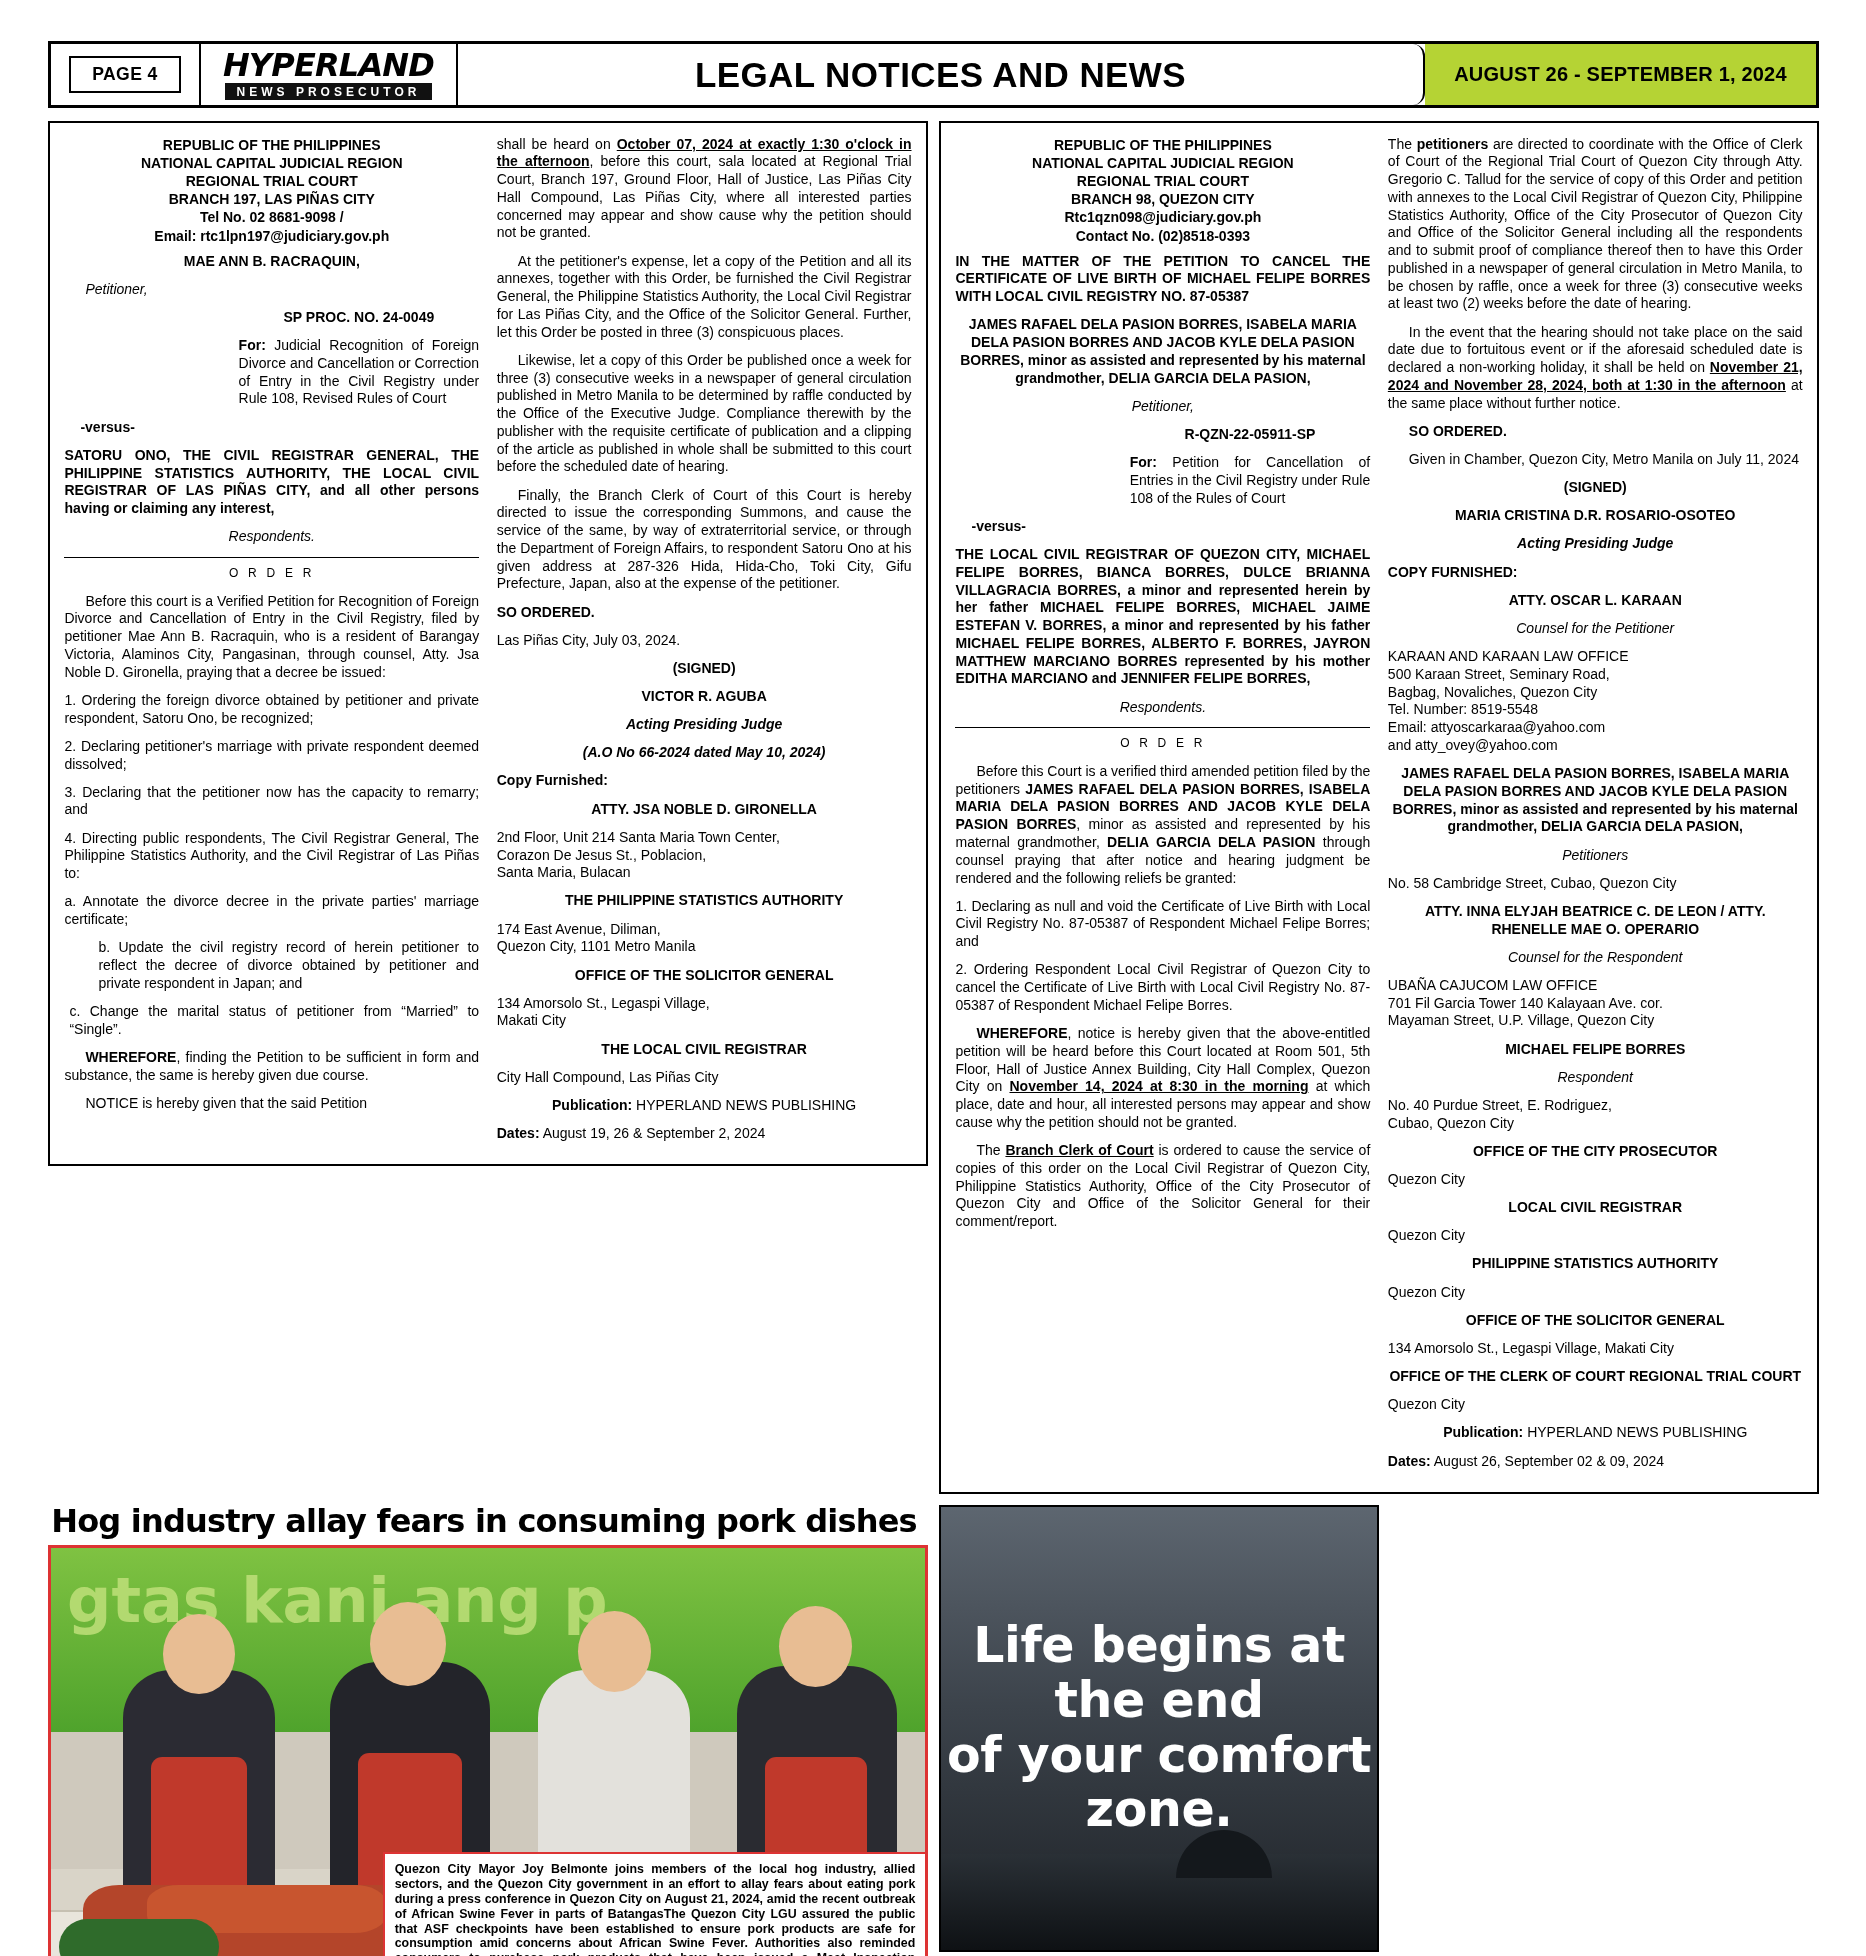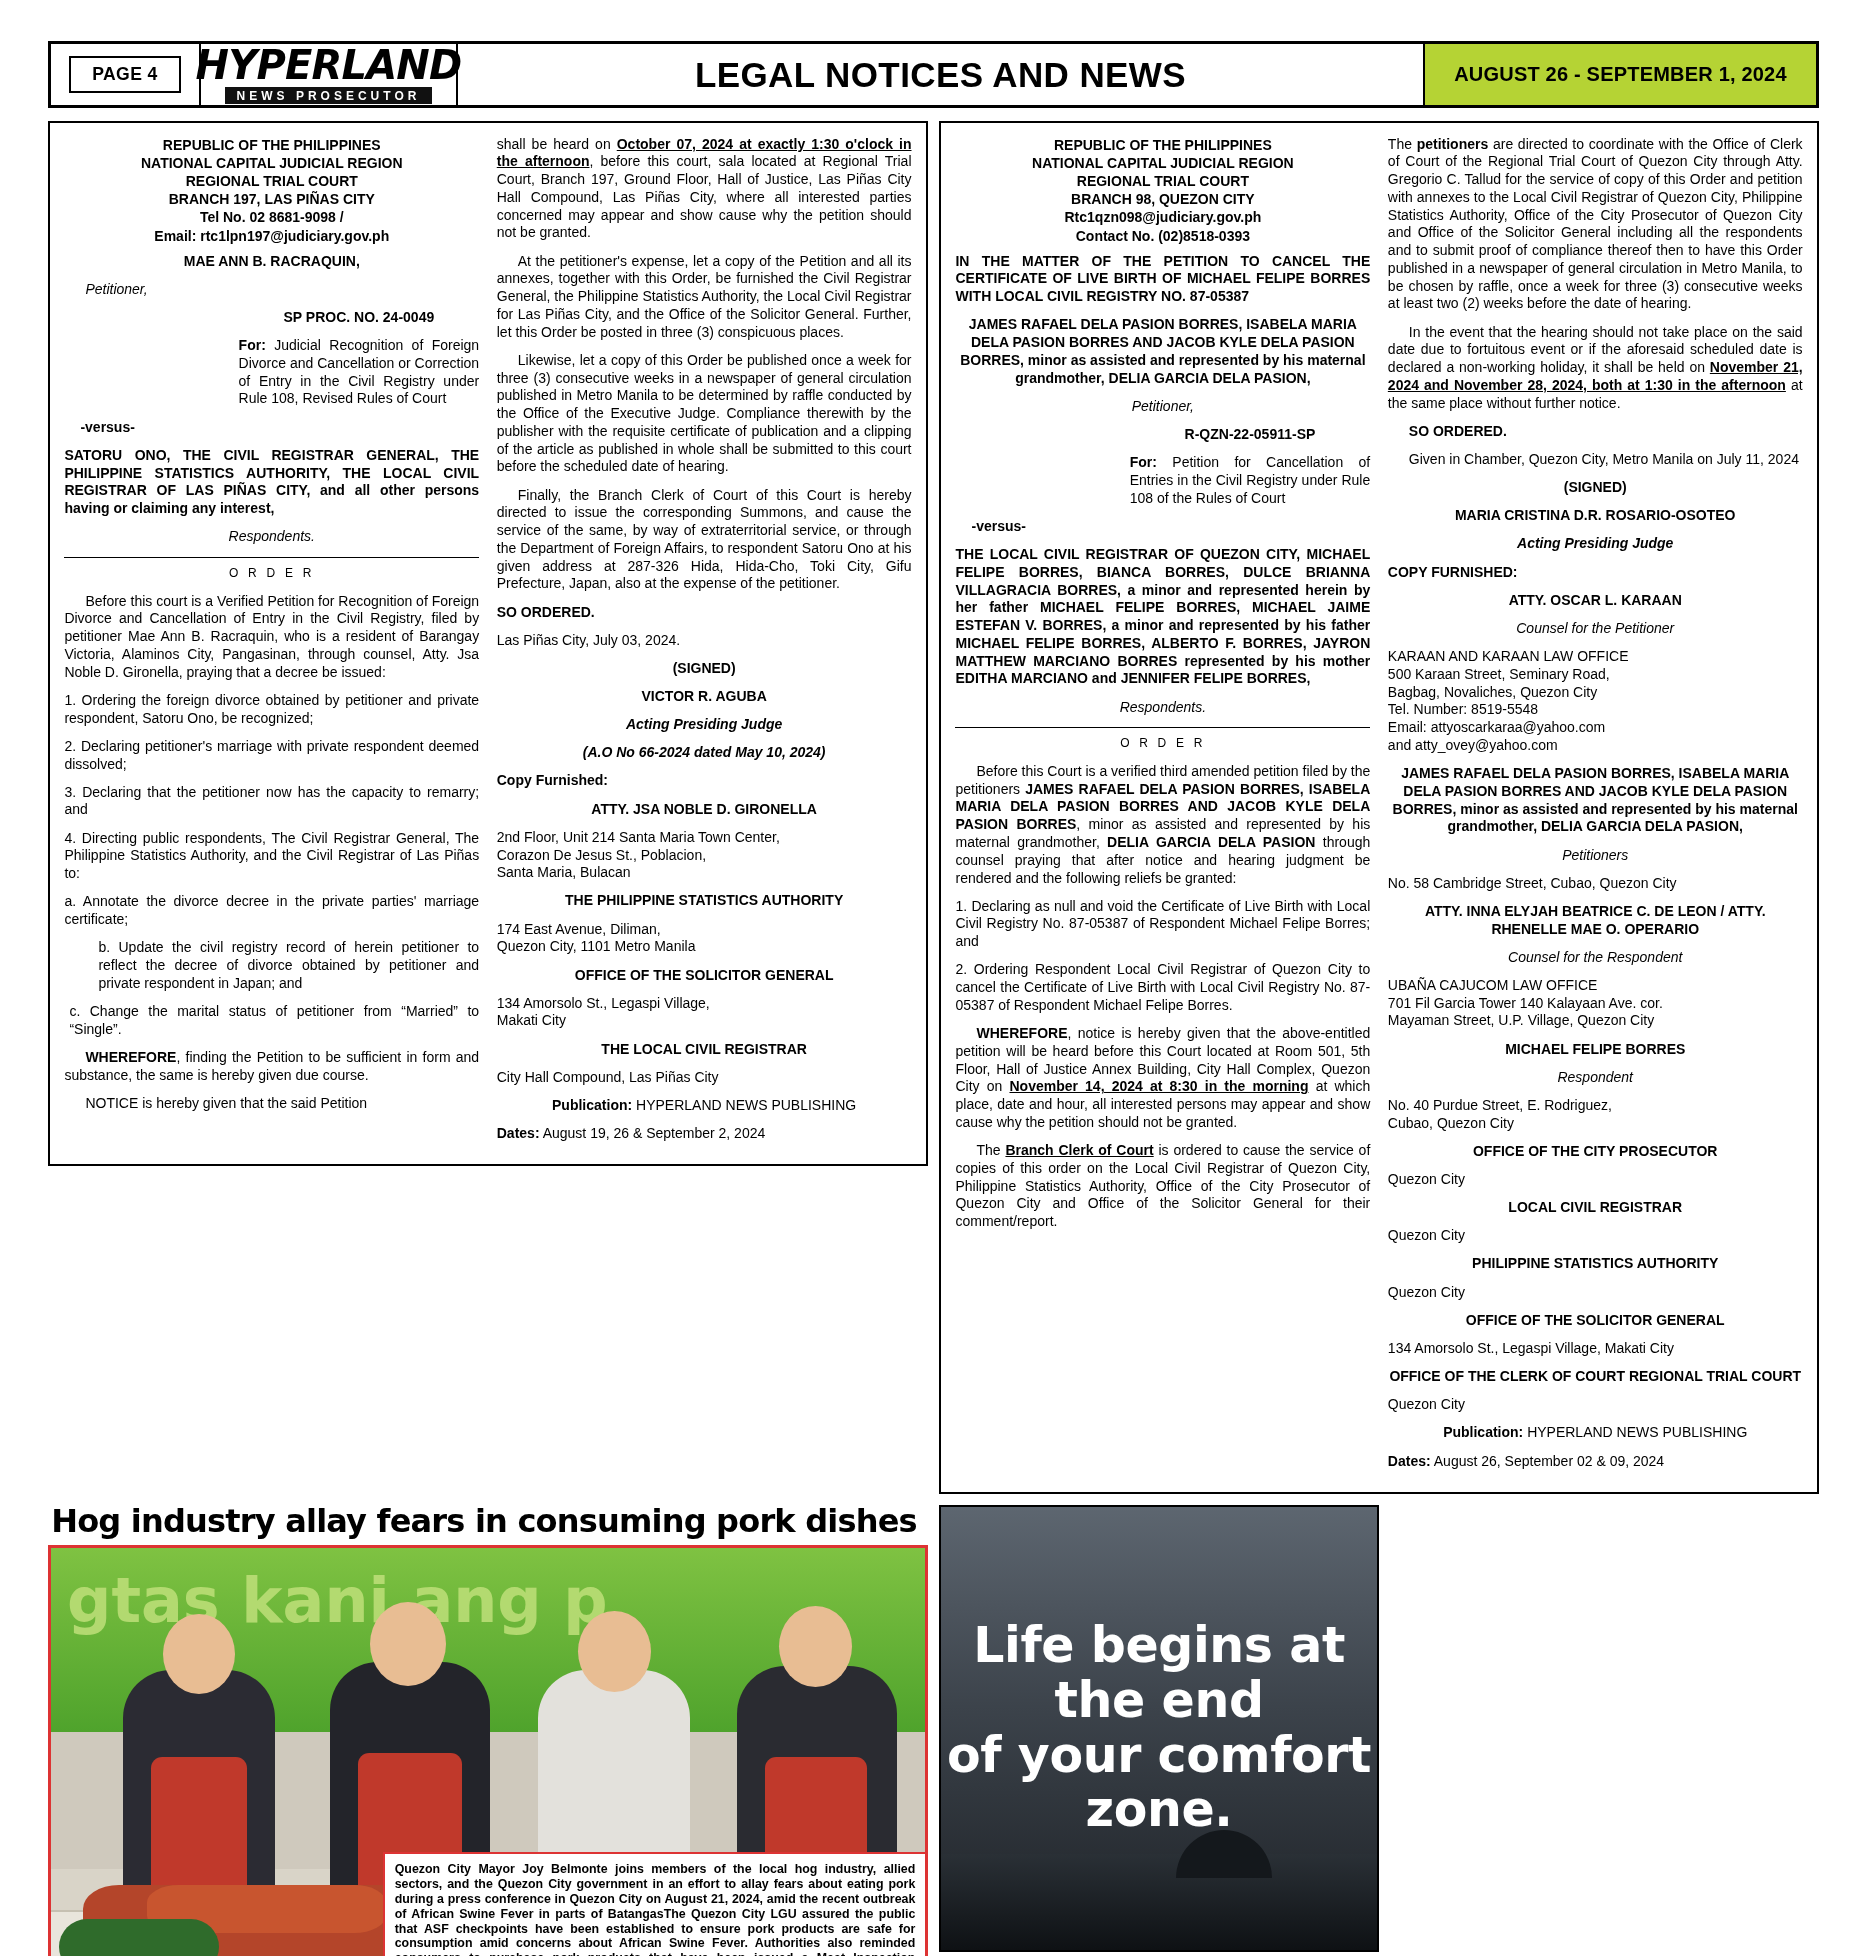--- a/index.html
+++ b/index.html
@@ -4,23 +4,23 @@
 <style>
   html,body{margin:0;padding:0;background:#ffffff;}
   body{width:1867px;font-family:"Liberation Sans",sans-serif;color:#000;}
   .page{width:1867px;box-sizing:border-box;padding:41px 48px 32px 48px;}
 
   
   .masthead{display:flex;align-items:stretch;border:3.2px solid #000;height:67px;box-sizing:border-box;}
   .mh-page{width:148px;display:flex;align-items:center;justify-content:center;border-right:2.4px solid #000;}
   .mh-page span{border:2.4px solid #000;padding:5.6px 21px;font-weight:bold;font-size:17.6px;letter-spacing:0.4px;}
   .mh-logo{width:255px;border-right:2.4px solid #000;display:flex;flex-direction:column;justify-content:center;align-items:center;background:#fff;padding:3.2px 0;}
-  .mh-logo .l1{font-family:"DejaVu Sans",sans-serif;font-weight:bold;font-style:italic;font-size:40px;line-height:1;letter-spacing:-0.8px;}
+  .mh-logo .l1{font-family:"DejaVu Sans",sans-serif;font-weight:bold;font-style:italic;font-size:32px;line-height:1;letter-spacing:-0.8px;}
   .mh-logo .l2{background:#111;color:#fff;font-size:12px;font-weight:bold;letter-spacing:4px;padding:1.6px 8px;margin-top:2.4px;width:207px;text-align:center;box-sizing:border-box;}
-  .mh-title{flex:1;display:flex;align-items:center;justify-content:center;border-right:2.4px solid #000;}
+  .mh-title{flex:1;display:flex;align-items:center;justify-content:center;border-right:2.4px solid #000;border-radius:12px;}
   .mh-title span{font-size:35px;font-weight:bold;letter-spacing:0.4px;}
   .mh-date{width:391px;background:#b5d334;display:flex;align-items:center;justify-content:center;}
   .mh-date span{font-size:20px;font-weight:bold;letter-spacing:0.2px;}
 
   
   .body-area{display:flex;gap:11.2px;margin-top:12.8px;}
   .half{width:50%;box-sizing:border-box;}
   .notice-box{border:2.4px solid #000;padding:12.8px 14.4px 11.2px 14.4px;box-sizing:border-box;display:flex;gap:17.6px;}
   .col{width:50%;box-sizing:border-box;font-size:14px;line-height:1.27;text-align:justify;}
   .col p{margin:0 0 10.4px 0;}

